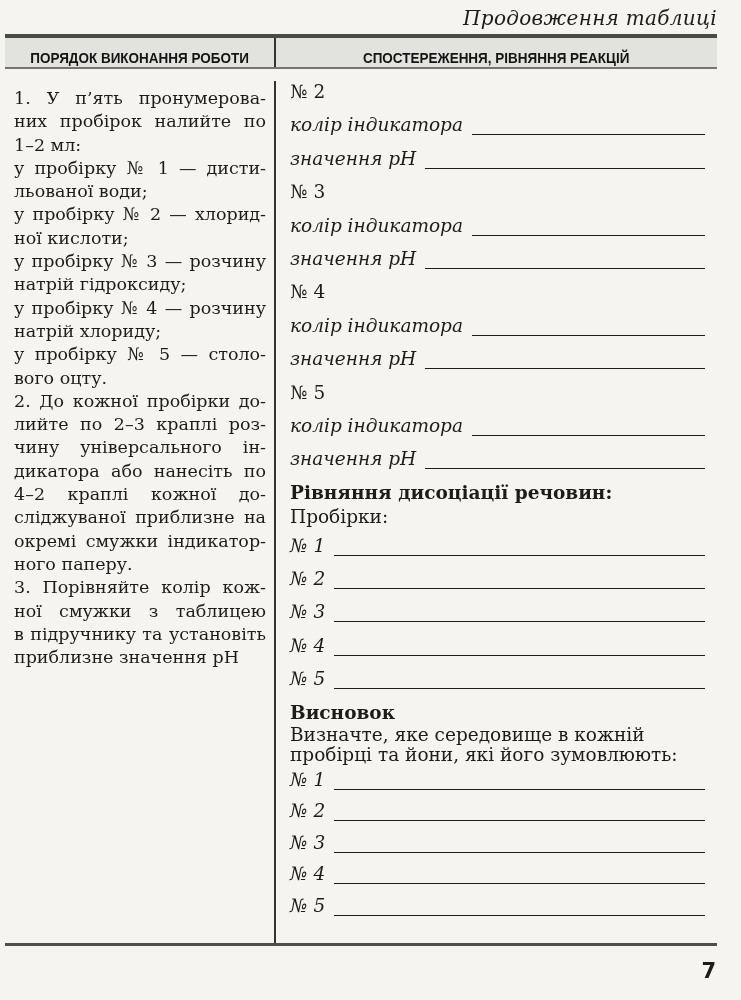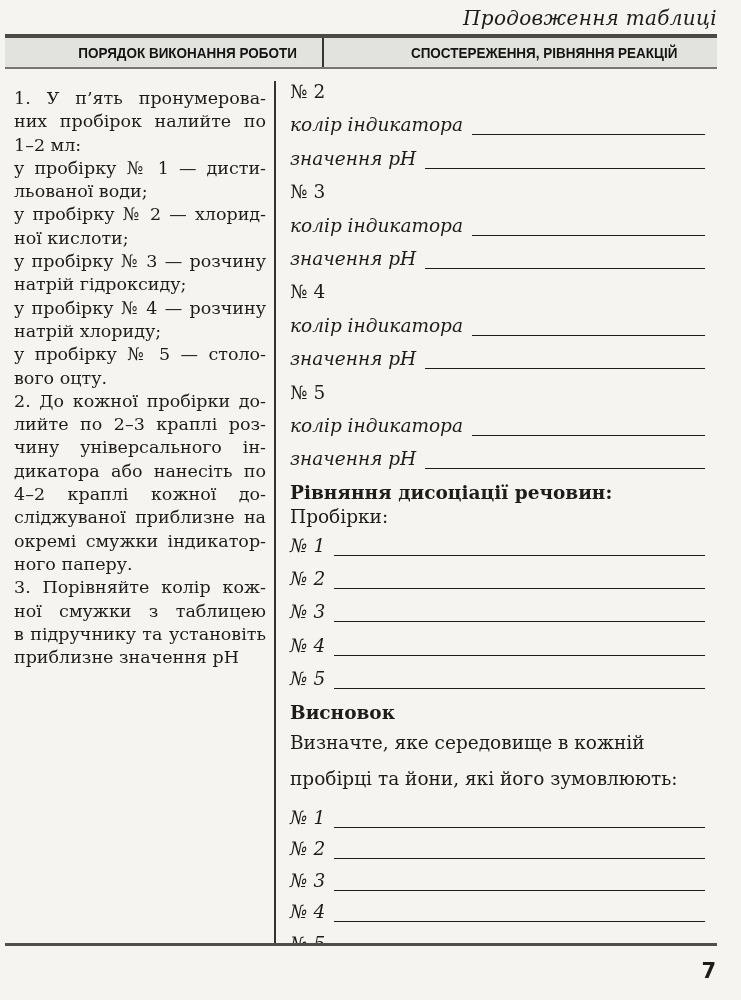--- a/index.html
+++ b/index.html
@@ -17,23 +17,23 @@
   }
   .tbl{position:absolute;left:5px;top:34px;width:712px;}
   .thead{
     display:flex;height:29px;
     background:#e2e2df;
     border-top:4px solid #4b4a44;
     border-bottom:2px solid #76756f;
     box-sizing:content-box;
   }
   .th{
-    display:flex;align-items:center;justify-content:center;
+    display:flex;align-items:flex-end;justify-content:center;
     font-family:"Liberation Sans", sans-serif;font-weight:bold;
-    font-size:15.5px;color:#141412;margin-left:48px;
+    font-size:15.5px;color:#141412;
   }
   .th-left{width:271px;border-right:2px solid #35342f;box-sizing:border-box;}
   .th-right{flex:1;}
   .th .cond{display:inline-block;transform:scaleX(.87);white-space:nowrap;}
   .tbody{
     display:flex;height:874px;
     border-bottom:3px solid #514f49;
   }
   .cell-left{
     width:271px;box-sizing:border-box;
@@ -50,21 +50,21 @@
     flex:1;box-sizing:border-box;
     padding:11px 12px 0 14px;
     font-size:18.5px;overflow:hidden;
   }
   .row{display:flex;height:33.4px;font-style:italic;}
   .row .lbl{line-height:23px;white-space:nowrap;}
   .row .fill{flex:1;height:21px;border-bottom:1.6px solid #1e1d1b;margin-left:9px;}
   .rlabel{height:33.4px;line-height:23px;}
   .rheading{font-weight:bold;height:24px;line-height:23px;}
   .rtext{height:29px;line-height:23px;}
-  .rpara{line-height:36px;margin-bottom:9px;text-align:left;}
+  .rpara{line-height:20px;margin-bottom:3px;text-align:left;}
   .rfield-end{height:31.6px;}
   .pagenum{
     position:absolute;right:25px;top:959px;
     font-family:"DejaVu Sans", sans-serif;font-weight:bold;font-size:21px;
   }
 </style>
 </head>
 <body>
 
 <div class="page">

